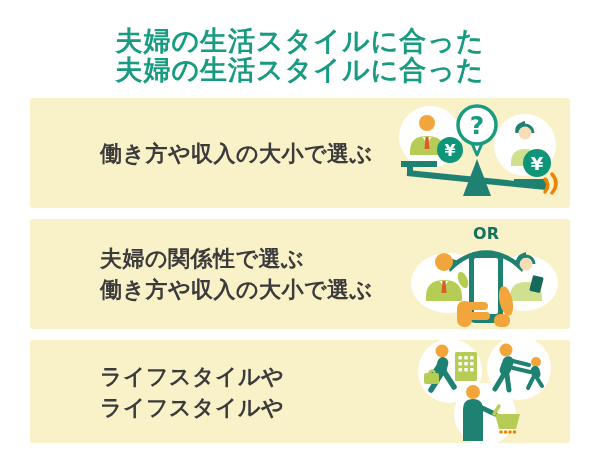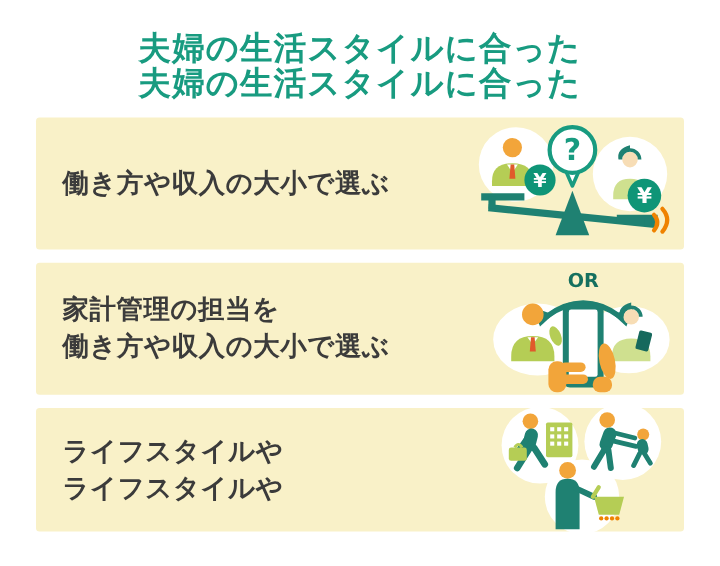--- a/index.html
+++ b/index.html
@@ -21,21 +21,21 @@
     display:flex;align-items:center;justify-content:space-between;
     box-sizing:border-box;padding:0 8px 0 22px;
   }
   .card.h1{height:110px;}
   .card.h2{height:110px;}
   .card.h3{height:103px;}
   .card-text{
     font-size:22px;font-weight:600;color:#3b3b3b;
     line-height:31px;letter-spacing:.5px;
   }
-  .card-text span{display:block;}
+  .card-text span{display:block;margin-left:48px;}
   .card-art{flex:none;display:flex;align-items:center;}
   svg text{font-family:"DejaVu Sans","Liberation Sans",sans-serif;}
 </style>
 </head>
 <body>
 
 <div class="page">
 
   <header class="title">
     <span>夫婦の生活スタイルに合った</span>
@@ -96,21 +96,21 @@
             <polygon points="76,37 90,37 83,53" fill="#ffffff" stroke="#189b80" stroke-width="3" stroke-linejoin="round"></polygon>
             <circle cx="83" cy="23" r="19" fill="#ffffff" stroke="#189b80" stroke-width="3.5"></circle>
             <text x="83" y="31.5" text-anchor="middle" font-size="25" font-weight="bold" fill="#189b80">?</text>
           </g>
         </svg>
       </div>
     </section>
 
     <section class="card h2">
       <div class="card-text">
-        <span>家計管理の担当を</span>
+        <span>夫婦の関係性で選ぶ</span>
         <span>働き方や収入の大小で選ぶ</span>
       </div>
       <div class="card-art">
         <svg width="152" height="105" viewBox="0 0 152 105">
           <ellipse cx="38" cy="61" rx="37" ry="30" fill="#ffffff"></ellipse>
           <ellipse cx="114" cy="61" rx="34" ry="28" fill="#ffffff"></ellipse>
 
           <text x="76" y="17" text-anchor="middle" font-size="16" font-weight="bold" fill="#15705f">OR</text>
 
           <g fill="#1f8172">

